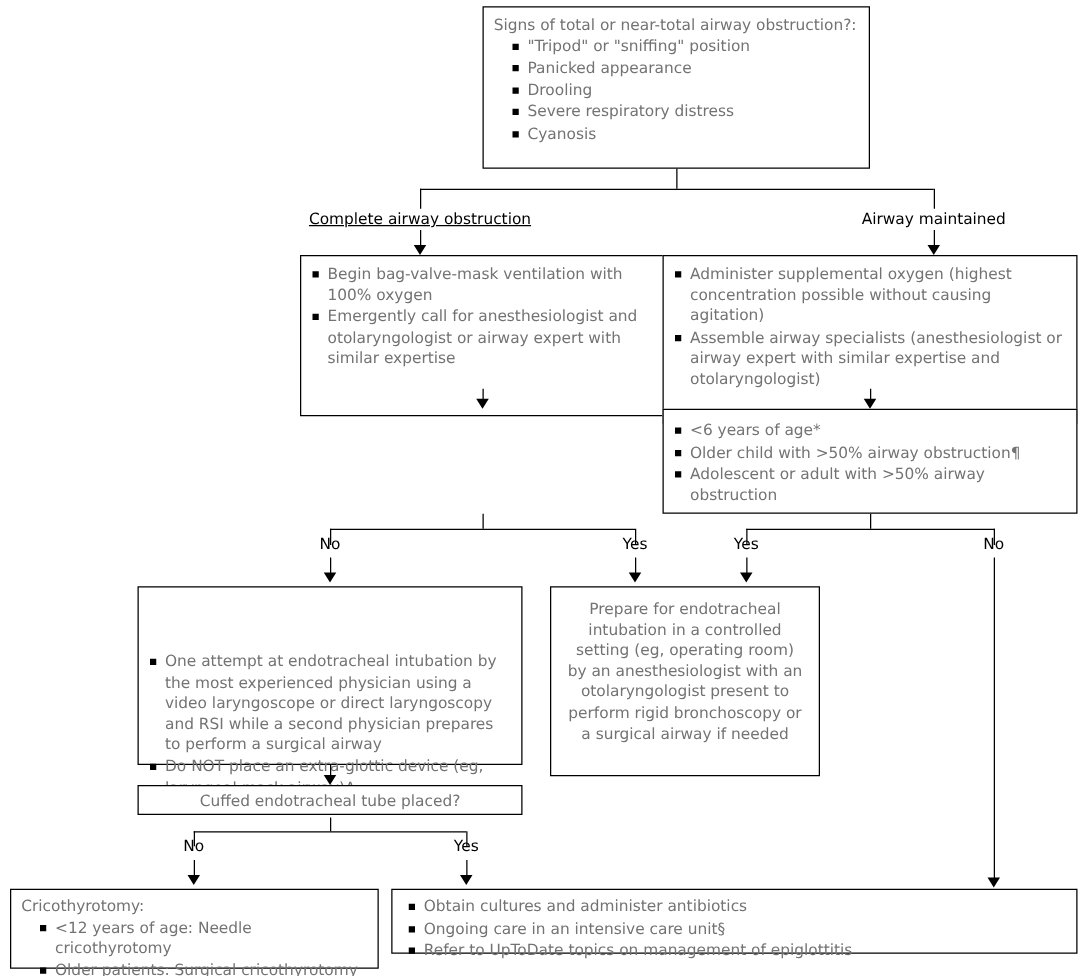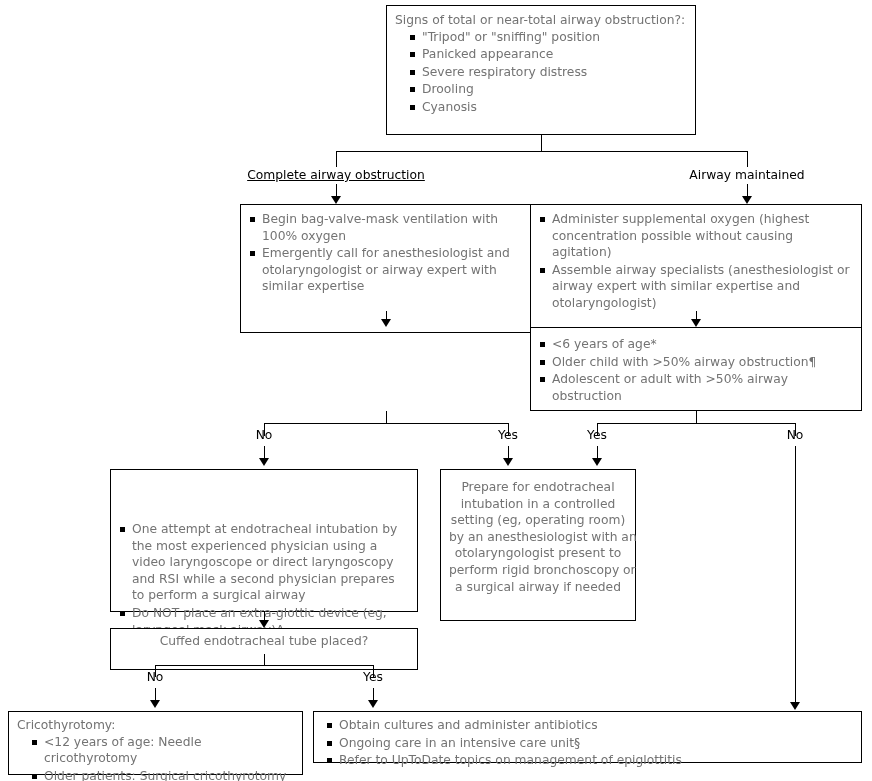--- a/index.html
+++ b/index.html
@@ -103,22 +103,22 @@
 <body>
 
 <div id="canvas">
 
   <div class="box" style="left:386px; top:5px; width:310px; height:130px;">
     <div class="box-inner">
       <div class="lead">Signs of total or near-total airway obstruction?:</div>
       <ul class="bl indented">
         <li>"Tripod" or "sniffing" position</li>
         <li>Panicked appearance</li>
+        <li>Drooling</li>
         <li>Severe respiratory distress</li>
-        <li>Drooling</li>
         <li>Cyanosis</li>
       </ul>
     </div>
   </div>
 
   <div class="vline" style="left:541px; top:135px; height:16px;"></div>
   <div class="hline" style="left:336px; top:151px; width:411px;"></div>
   <div class="vline" style="left:336px; top:151px; height:16px;"></div>
   <div class="vline" style="left:747px; top:151px; height:16px;"></div>
 
@@ -189,36 +189,36 @@
 
   <div class="box" style="left:110px; top:469px; width:308px; height:143px;">
     <div class="box-inner" style="padding-top:7px;margin-top:44px;">
       <ul class="bl">
         <li>One attempt at endotracheal intubation by the most experienced physician using a video laryngoscope or direct laryngoscopy and RSI while a second physician prepares to perform a surgical airway</li>
         <li>Do NOT place an extra-glottic device (eg, laryngeal mask airway)Δ</li>
       </ul>
     </div>
   </div>
 
-  <div class="box center" style="left:440px; top:469px; width:196px; height:152px;">
+  <div class="box center" style="left:440px; top:469px; width:216px; height:152px;">
     <div class="box-inner" style="padding-top:9px;">
       <span class="line">Prepare for endotracheal</span>
       <span class="line">intubation in a controlled</span>
       <span class="line">setting (eg, operating room)</span>
       <span class="line">by an anesthesiologist with an</span>
       <span class="line">otolaryngologist present to</span>
       <span class="line">perform rigid bronchoscopy or</span>
       <span class="line">a surgical airway if needed</span>
     </div>
   </div>
 
   <div class="vline" style="left:264px; top:612px; height:10px;"></div>
   <div class="arrow" style="left:258.5px; top:620px;"></div>
 
-  <div class="box center" style="left:110px; top:628px; width:308px; height:42px;">
+  <div class="box center" style="left:110px; top:628px; width:308px; height:24px;">
     <div class="box-inner" style="padding-top:4px;">
       <span class="line">Cuffed endotracheal tube placed?</span>
     </div>
   </div>
 
   <div class="vline" style="left:264px; top:654px; height:11px;"></div>
   <div class="hline" style="left:155px; top:665px; width:218px;"></div>
   <div class="vline" style="left:155px; top:665px; height:12px;"></div>
   <div class="vline" style="left:373px; top:665px; height:12px;"></div>
   <div class="elabel" style="left:155px; top:670px;">No</div>

